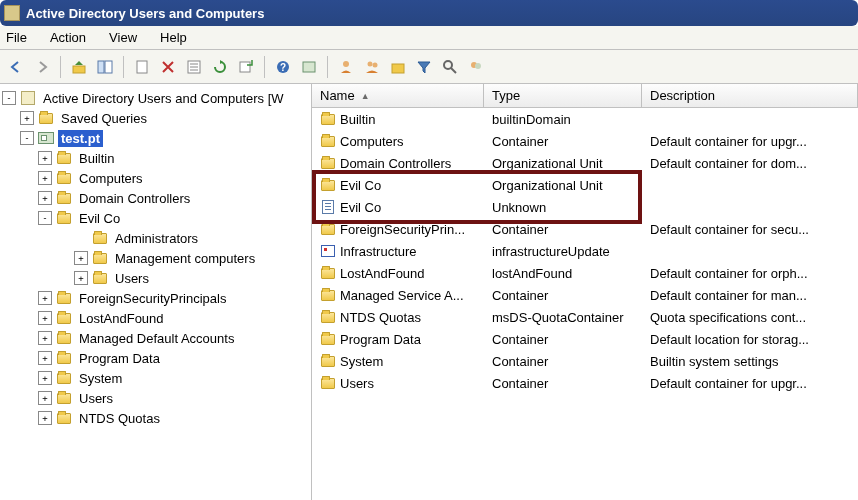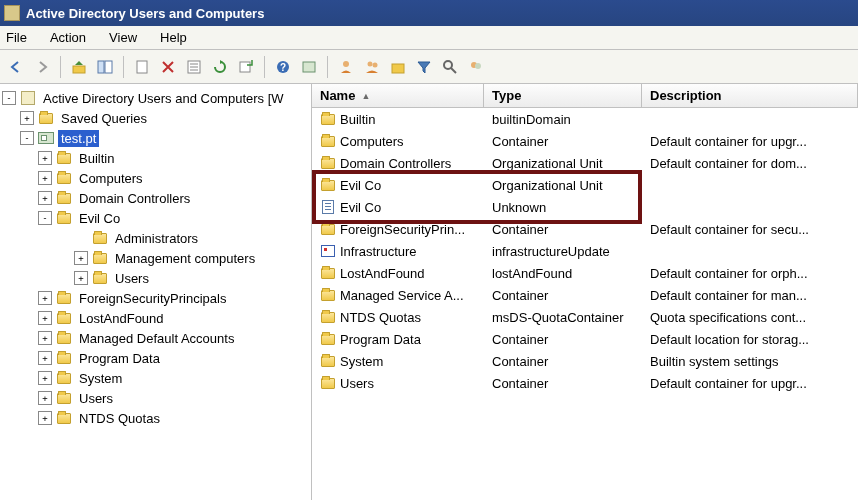--- a/index.html
+++ b/index.html
@@ -17,20 +17,21 @@
   
   .titlebar {
     background: linear-gradient(#2b4b8e, #274581);
     color: #fff;
     height: 26px;
     display: flex;
     align-items: center;
     padding: 0 4px;
     font-weight: bold;
     font-size: 13px;
+    border-radius: 6px;
   }
   .titlebar .app-icon {
     width: 16px; height: 16px;
     background: #d8c88a;
     border: 1px solid #a8945a;
     margin-right: 6px;
   }
   
   .menubar {
     background: #f5f5f0;
@@ -97,29 +98,28 @@
   .tw { width: 14px; height: 14px; display: inline-flex; align-items: center; justify-content: center; font-size: 9px; font-family: monospace; border: 1px solid #888; background: #fff; color: #000; margin-right: 4px; cursor: pointer; }
   .tw-empty { width: 14px; height: 14px; display: inline-block; margin-right: 4px; }
   .indent { display: inline-block; }
   .ticon { width: 16px; height: 16px; display: inline-flex; align-items: center; justify-content: center; margin-right: 4px; }
   .folder { width: 14px; height: 11px; background: linear-gradient(#fce69b, #f0c94a); border: 1px solid #c4a02e; border-radius: 1px; position: relative; }
   .folder::before { content: ""; position: absolute; top: -3px; left: 0; width: 6px; height: 3px; background: #f0c94a; border: 1px solid #c4a02e; border-bottom: none; border-radius: 1px 1px 0 0; }
   .domain-icon { width: 16px; height: 12px; background: #d7e6d0; border: 1px solid #6b926e; position: relative; }
   .domain-icon::after { content: ""; position: absolute; left: 2px; top: 2px; width: 4px; height: 4px; background: #fff; border: 1px solid #6b926e; }
   .root-icon { width: 14px; height: 14px; background: #f4eec8; border: 1px solid #b3a86a; }
   .tree-label { padding: 1px 3px; }
-  .tree-row.selected .tree-label { background: #2b5fce; color: #fff; }
+  .tree-row.selected .tree-label { background: #2b5fce; color: #fff; font-weight: bold; }
   
   .list-header {
     display: flex;
     background: linear-gradient(#fdfdfd, #ececec);
     border-bottom: 1px solid #c0c0c0;
     height: 24px;
     font-size: 13px;
-    font-weight: bold;
   }
   .col {
     border-right: 1px solid #c0c0c0;
     padding: 3px 8px;
     display: flex;
     align-items: center;
     gap: 6px;
     overflow: hidden;
   }
   .col-name { width: 172px; }

